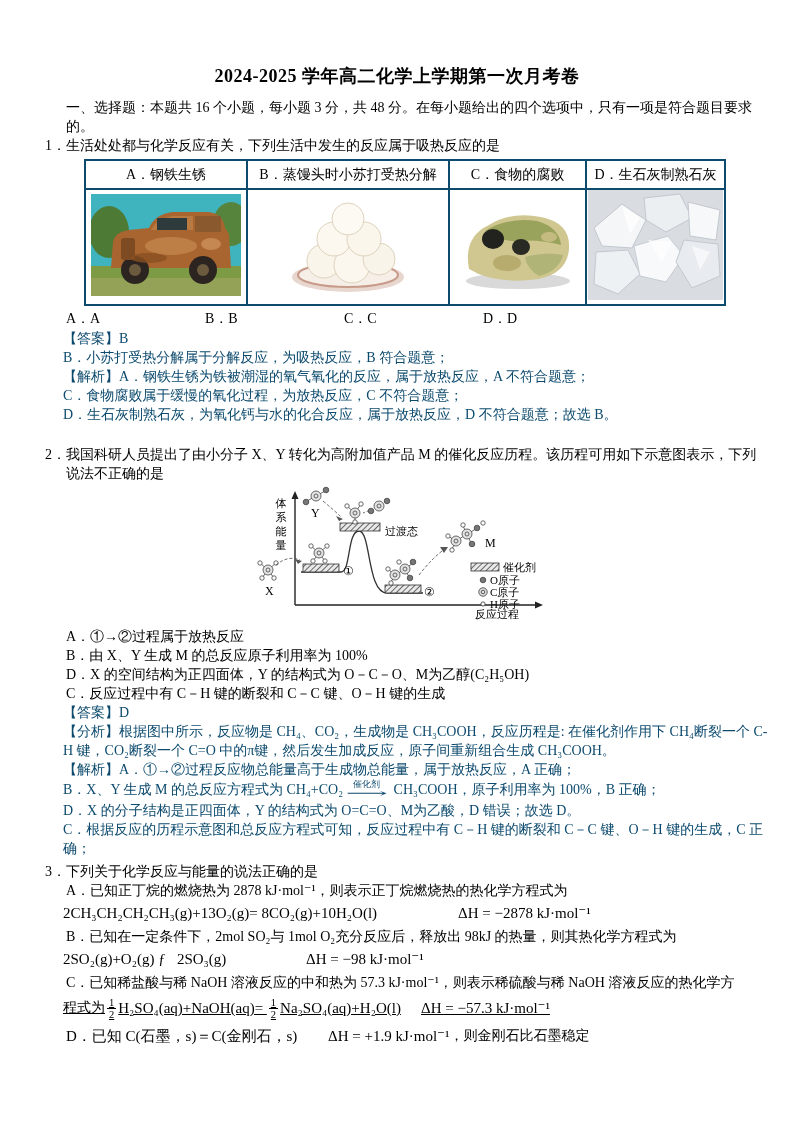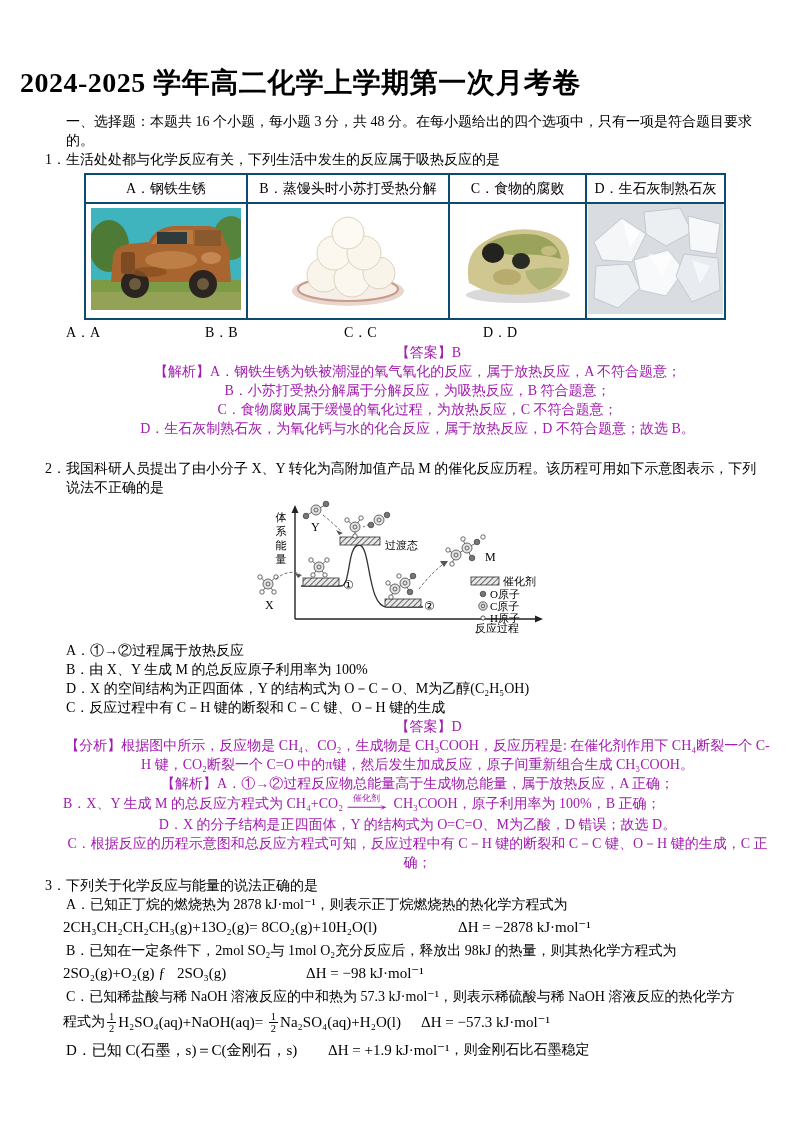--- a/index.html
+++ b/index.html
@@ -1,42 +1,42 @@
 <!DOCTYPE html>
 <html><head>
 <meta charset="utf-8">
 <style>
   html,body{margin:0;padding:0;background:#fff;}
   .page{position:relative;width:794px;height:1123px;background:#fff;overflow:hidden;
         font-family:"Liberation Serif","DejaVu Serif",serif;font-size:14px;color:#000;}
-  .title{margin:64px 20px 0;font-size:28px;font-weight:bold;letter-spacing:.5px;}
+  .title{margin:64px 20px 0;text-align:center;font-size:18px;font-weight:bold;letter-spacing:.5px;}
   .sec{margin:10px 26px 0 66px;line-height:19px;}
   .stem{margin:0 26px 0 45px;padding-left:21px;text-indent:-21px;line-height:19px;}
   .opt{margin:0 26px 0 66px;line-height:19px;}
-  .red{color:#a21caf;text-align:center;}
+  .red{color:#0c4a6e;}
   .ansline{margin-left:63px;line-height:19px;}
   .redline{margin:0 22px 0 63px;line-height:19px;}
   table.qtbl{border-collapse:collapse;margin:4px 0 2px 84px;}
   table.qtbl td{border:2px solid #0c4a6e;padding:0;}
   td.hd{height:27px;text-align:center;vertical-align:middle;font-size:14px;}
   td.imgc{height:112px;text-align:center;vertical-align:middle;}
   .cA{width:160px}.cB{width:200px}.cC{width:135px}.cD{width:137px}
   .choices{margin:4px 0 1px 66px;line-height:18px;}
   .choices span{display:inline-block;width:139px;}
   .eq{margin-left:63px;display:flex;align-items:center;line-height:27px;font-size:15px;white-space:pre;}
   .eq .lhs{display:inline-block;}
   .wA{width:395px}.wB{width:243px}
   .dh{display:inline-block;}
   .frac{display:inline-flex;flex-direction:column;align-items:center;font-size:10.5px;line-height:11px;margin:0 2px;}
   .frac .den{border-top:1px solid #000;padding:0 2px;}
   .bline{margin-left:63px;display:flex;align-items:flex-end;line-height:22px;white-space:pre;}
   .rxn{display:inline-flex;flex-direction:column;align-items:center;margin:0 10px 3px;}
   .rxn .above{font-size:9px;line-height:9px;}
   .rxn .arr{font-size:12px;line-height:9px;transform:scaleX(2.4);}
-  .c2line{margin-left:63px;display:flex;align-items:center;line-height:32px;font-size:15px;white-space:pre;}
+  .c2line{margin-left:63px;display:flex;align-items:center;line-height:32px;font-size:15px;white-space:pre;text-decoration:underline;}
   .c2line .lhs2{display:inline-block;width:358px;display:inline-flex;align-items:center;}
   .dline{margin-left:66px;display:flex;align-items:center;line-height:24px;font-size:14px;white-space:pre;}
   .dline .lhs3{display:inline-block;width:262px;font-size:15px;}
   .diagram{margin:2px 0 2px 243px;}
   svg text{font-family:"Liberation Serif","DejaVu Serif",serif;}
 </style>
 </head>
 <body>
 
 <div class="page">
@@ -121,22 +121,22 @@
   </tbody>
     </table>
 
   <div class="choices">
     <span>A．A</span><span>B．B</span><span>C．C</span><span>D．D</span>
   </div>
 
   <div class="ansline red">
     <span>【答案】</span><span>B</span>
   </div>
+  <div class="redline red">B．小苏打受热分解属于分解反应，为吸热反应，B 符合题意；</div>
   <div class="redline red">【解析】A．钢铁生锈为铁被潮湿的氧气氧化的反应，属于放热反应，A 不符合题意；</div>
-  <div class="redline red">B．小苏打受热分解属于分解反应，为吸热反应，B 符合题意；</div>
   <div class="redline red">C．食物腐败属于缓慢的氧化过程，为放热反应，C 不符合题意；</div>
   <div class="redline red">D．生石灰制熟石灰，为氧化钙与水的化合反应，属于放热反应，D 不符合题意；故选 B。</div>
 
   <div class="stem" style="margin-top:21px">2．我国科研人员提出了由小分子 X、Y 转化为高附加值产品 M 的催化反应历程。该历程可用如下示意图表示，下列说法不正确的是</div>
 
   <div class="diagram">
     <svg width="322" height="136" viewBox="0 0 322 136">
       <defs>
         <pattern id="hatch" width="4" height="4" patternTransform="rotate(45)" patternUnits="userSpaceOnUse">
           <rect width="4" height="4" fill="#e9e9e9"></rect>

